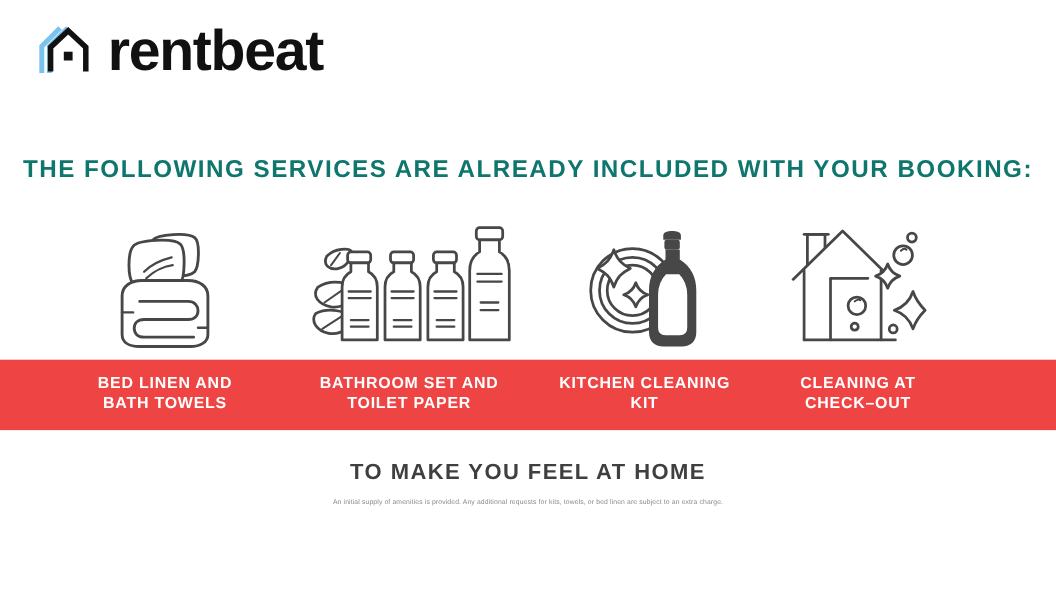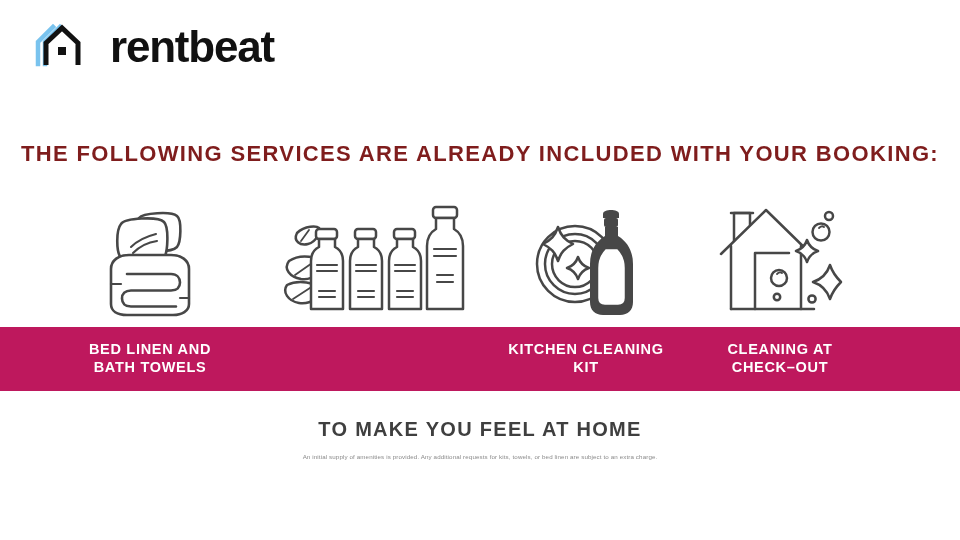--- a/index.html
+++ b/index.html
@@ -24,39 +24,38 @@
     align-items: center;
     gap: 10px;
   }
   .logo-mark {
     width: 56px;
     height: 56px;
     display: block;
   }
   .logo-word {
     font-family: "Liberation Sans", sans-serif;
-    font-size: 44px;
+    font-size: 52px;
     font-weight: bold;
     color: #111111;
     letter-spacing: -1.2px;
     line-height: 1;
     margin-top: 2px;
-    margin-left: 12px;
   }
 
   
   .headline {
     position: absolute;
     top: 141px;
     left: 0;
     width: 960px;
     text-align: center;
     font-size: 22px;
     font-weight: bold;
-    color: #7f1d1d;
+    color: #0f766e;
     letter-spacing: 1.35px;
     white-space: nowrap;
   }
 
   
   .icon-row {
     position: absolute;
     top: 196px;
     left: 0;
     width: 960px;
@@ -77,21 +76,21 @@
   .icon-cell.c3 { left: 685px; }
   .icon-cell svg { display: block; }
 
   
   .band {
     position: absolute;
     top: 327px;
     left: 0;
     width: 960px;
     height: 64px;
-    background: #be185d;
+    background: #ef4444;
     text-decoration: underline;
   }
   .band-cell {
     position: absolute;
     top: 0;
     height: 64px;
     display: flex;
     align-items: center;
     justify-content: center;
     text-align: center;
@@ -255,20 +254,24 @@
       <path d="M96 83 C105 86 110 91 113 100 C116 91 121 86 124 83 C121 80 116 75 113 66 C110 75 105 80 96 83 Z" fill="#ffffff"></path>
     </svg>
   </div>
 </div>
 
 <div class="band">
   <div class="band-cell c0">
     <span class="band-label" style="white-space:pre-line">BED LINEN AND
 BATH TOWELS</span>
   </div>
+  <div class="band-cell c1">
+    <span class="band-label" style="white-space:pre-line">BATHROOM SET AND
+TOILET PAPER</span>
+  </div>
   <div class="band-cell c3">
     <span class="band-label" style="white-space:pre-line">CLEANING AT
 CHECK–OUT</span>
   </div>
   <div class="band-cell c2">
     <span class="band-label" style="white-space:pre-line">KITCHEN CLEANING
 KIT</span>
   </div>
 </div>
 

